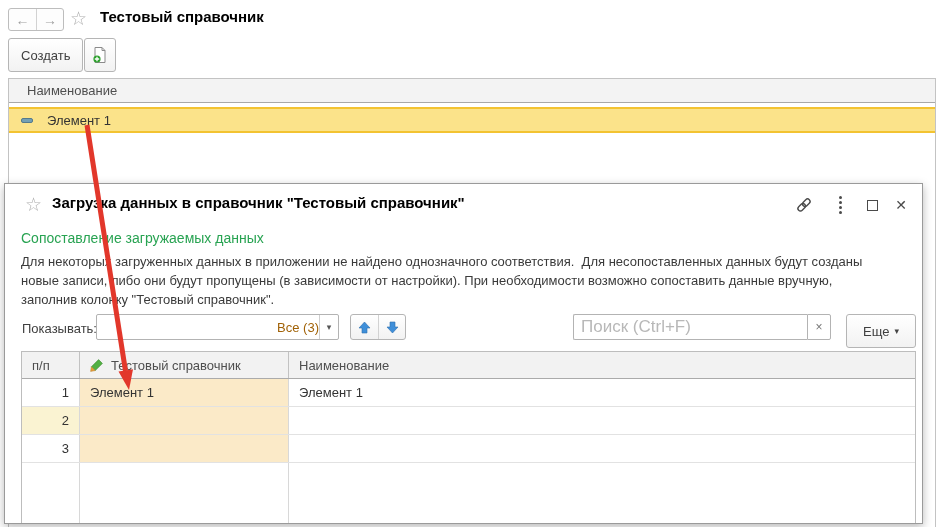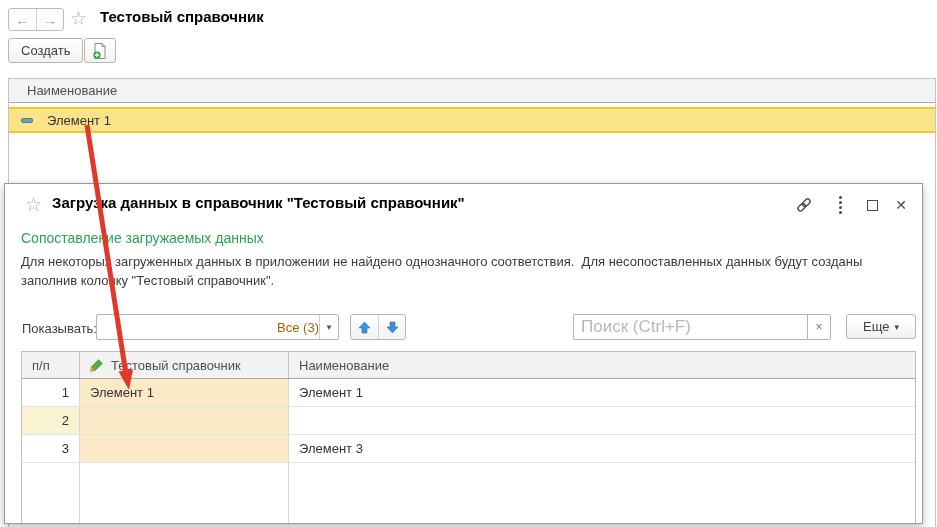--- a/index.html
+++ b/index.html
@@ -12,21 +12,21 @@
     border-radius:3px; background:#fdfdfd; height:23px; overflow:hidden; }
   .navbtn { width:27px; height:21px; display:flex; align-items:center; justify-content:center;
     color:#9f9f9f; font-size:14px; cursor:default; }
   .navbtn + .navbtn { border-left:1px solid #d2d2d2; }
   .star { color:#aeaeae; font-size:19px; line-height:1; }
   .star.top { position:absolute; left:70px; top:9px; }
   .wtitle { position:absolute; left:100px; top:8px; font-size:15px; font-weight:bold; color:#000; }
 
   .btn { display:inline-flex; align-items:center; justify-content:center; gap:5px;
     border:1px solid #b5b5b5; border-radius:3px; background:linear-gradient(#fff,#f2f2f2);
-    font-size:13px; color:#3f3f3f; height:25px; padding:0 12px;text-align:right; }
+    font-size:13px; color:#3f3f3f; height:34px; padding:0 12px;text-align:right; }
   #btn-create { position:absolute; left:8px; top:38px; }
   #btn-newicon { position:absolute; left:84px; top:38px; width:32px; padding:0; }
 
   .bg-list { position:absolute; left:8px; top:78px; width:928px; height:449px;
     border-left:1px solid #c3c3c3; border-right:1px solid #c3c3c3; border-top:1px solid #c3c3c3; }
   .bg-list-header { height:24px; background:#f3f3f3; border-bottom:1px solid #a8a8a8;
     display:flex; align-items:center; padding-left:18px; font-size:13px; color:#4f4f4f; }
   .bg-row-sel { margin-top:4px; height:26px; background:#fbe38a;
     border-top:2px solid #f3c331; border-bottom:2px solid #f3c331;
     display:flex; align-items:center; padding-left:12px; font-size:13px; color:#333; }
@@ -151,20 +151,21 @@
       <div class="maxbox"></div>
     </div>
     <div class="chrome" id="ico-close">
       <span>✕</span>
     </div>
 
     <div class="dlg-heading">Сопоставление загружаемых данных</div>
 
     <div class="dlg-desc">
       <div>Для некоторых загруженных данных в приложении не найдено однозначного соответствия.  Для несопоставленных данных будут созданы</div>
+      <div>новые записи, либо они будут пропущены (в зависимости от настройки). При необходимости возможно сопоставить данные вручную,</div>
       <div>заполнив колонку "Тестовый справочник".</div>
     </div>
 
     <div class="show-label">Показывать:</div>
     <div class="combo">
       <div class="combo-value">Все (3)</div>
       <div class="combo-arrow">
         <span>▾</span>
       </div>
     </div>
@@ -214,21 +215,20 @@
       </div>
 
       <div class="t-row t-body">
         <div class="tc c1 cell-rowtint">2</div>
         <div class="tc c2 cell-cream"></div>
       </div>
 
       <div class="t-row t-body">
         <div class="tc c1">3</div>
         <div class="tc c2 cell-cream"></div>
-        <div class="tc c3">Элемент 3</div>
       </div>
 
       <div class="t-row t-fill">
         <div class="tc c1"></div>
         <div class="tc c2"></div>
         <div class="tc c3"></div>
       </div>
     </div>
   </div>
 

